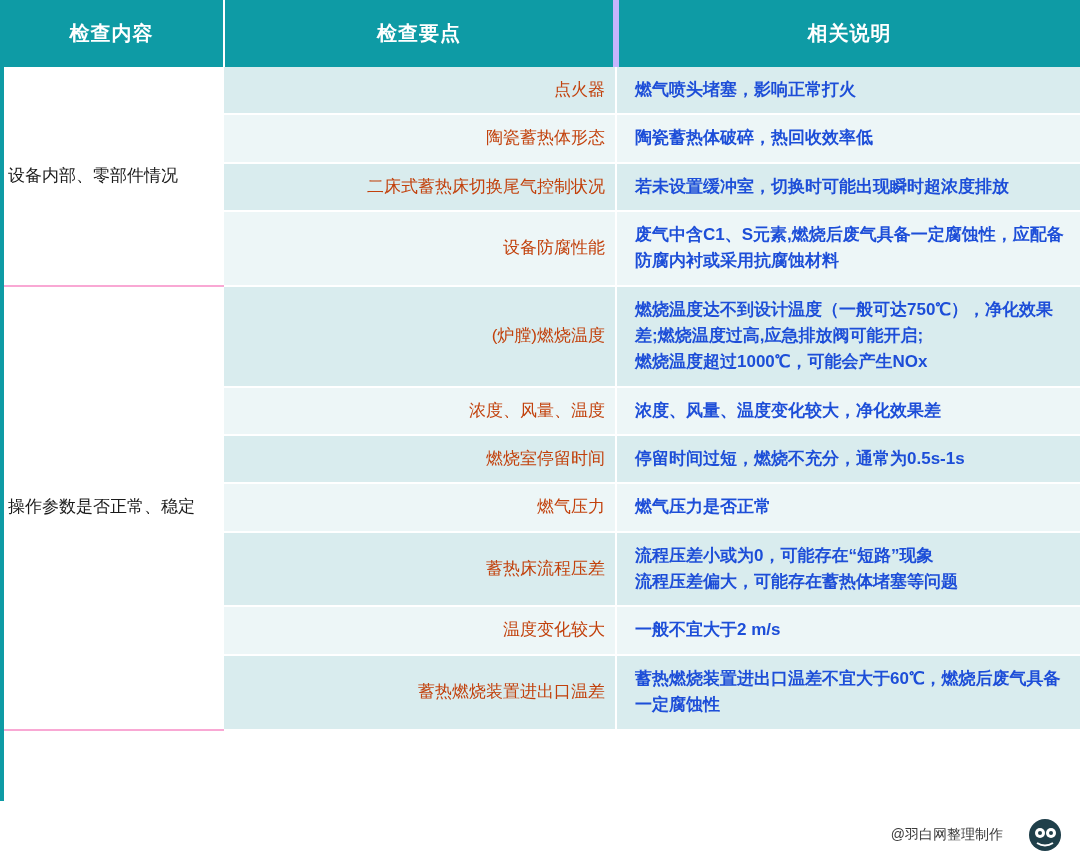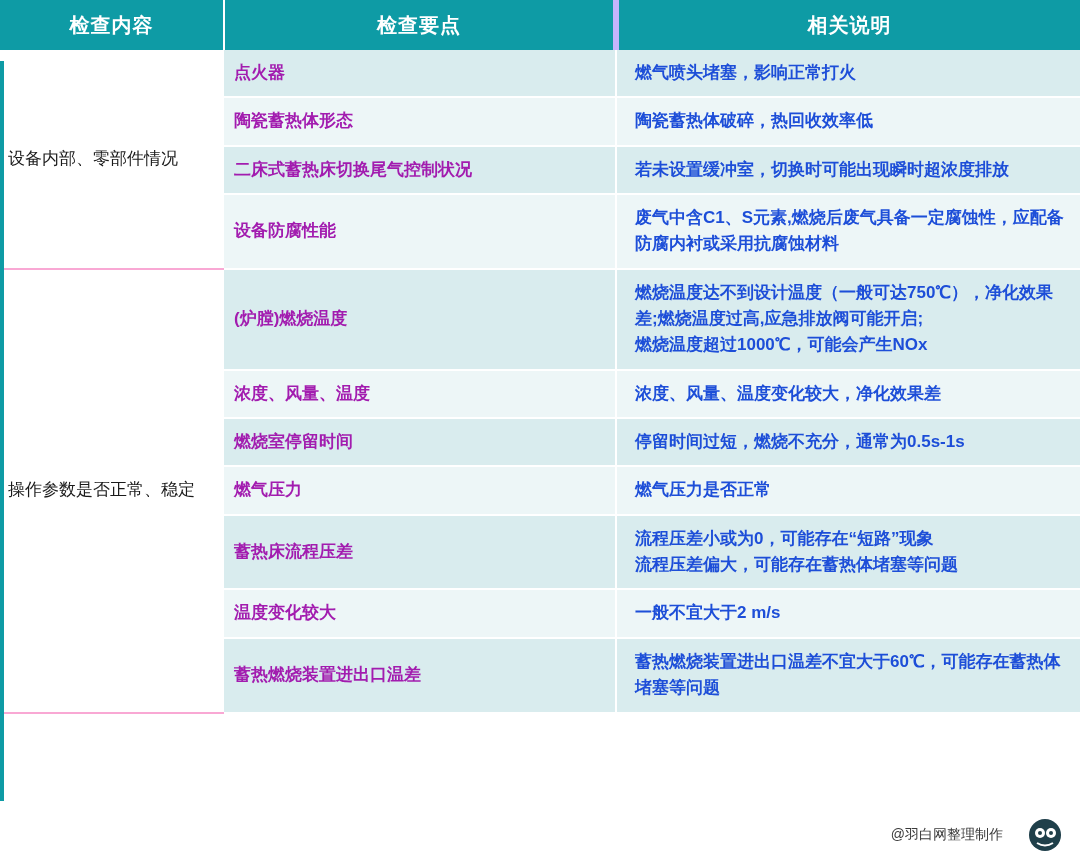--- a/index.html
+++ b/index.html
@@ -31,21 +31,21 @@
   table.insp col.c1 { width: 224px; }
   table.insp col.c2 { width: 392px; }
   table.insp col.c3 { width: 464px; }
 
   thead th {
     background: #0e9ba5;
     color: #ffffff;
     font-size: 20px;
     font-weight: bold;
     letter-spacing: 1px;
-    height: 50px;
+    height: 67px;
     text-align: center;
     vertical-align: middle;
     border: none;
     padding: 0;
   }
   thead th.h1 { border-right: 2px solid #ffffff; }
   thead th.h2 { border-right: 6px solid #c4b5fd; }
 
   td {
     padding: 10px 14px;
@@ -62,23 +62,23 @@
     vertical-align: middle;
     padding-left: 8px;
     padding-right: 8px;
     border-bottom: 2px solid #f9a8d4;
     position: relative;
   }
   td.group.top {
     border-top: none;
   }
   td.point {
-    text-align: left;
-    font-weight: bold;
-    color: #a21caf;
+    text-align: right;
+    font-weight: normal;
+    color: #c2410c;
     padding-left: 10px;
     padding-right: 10px;
   }
   td.desc {
     text-align: left;
     font-weight: bold;
     color: #1d4ed8;
     padding-left: 18px;
     margin-left: 28px;
   }
@@ -260,21 +260,21 @@
       </tr>
       <tr class="even">
         <td class="point">温度变化较大</td>
         <td class="desc">
           <span class="desc-line">一般不宜大于2 m/s</span>
         </td>
       </tr>
       <tr class="odd">
         <td class="point">蓄热燃烧装置进出口温差</td>
         <td class="desc">
-          <span class="desc-line">蓄热燃烧装置进出口温差不宜大于60℃，可能存在蓄热体堵塞等问题</span>
+          <span class="desc-line">蓄热燃烧装置进出口温差不宜大于60℃，燃烧后废气具备一定腐蚀性</span>
         </td>
       </tr>
     </tbody>
   </table>
 
   <div class="credit">@羽白网整理制作</div>
   <svg class="logo" viewBox="0 0 34 34" xmlns="http://www.w3.org/2000/svg">
     <circle cx="17" cy="17" r="16" fill="#1f3f4a"></circle>
     <circle cx="12" cy="15" r="5" fill="#ffffff"></circle>
     <circle cx="12" cy="15" r="2" fill="#1f3f4a"></circle>

